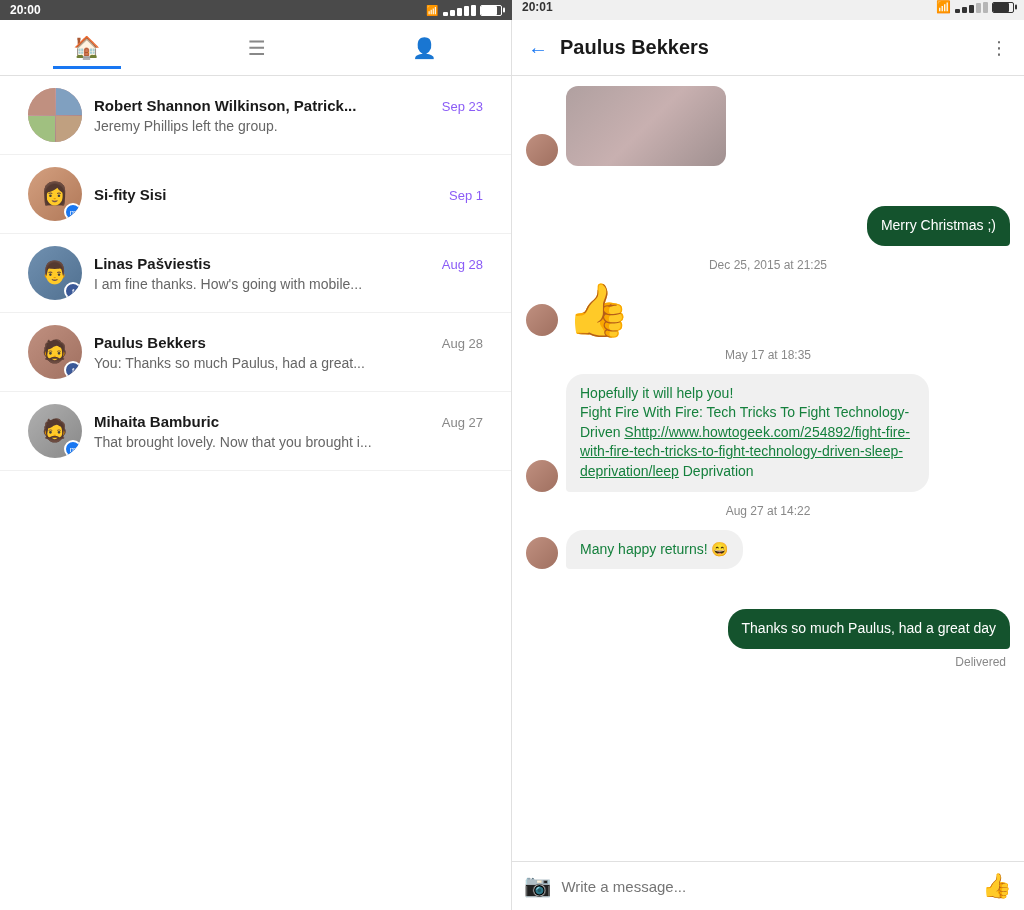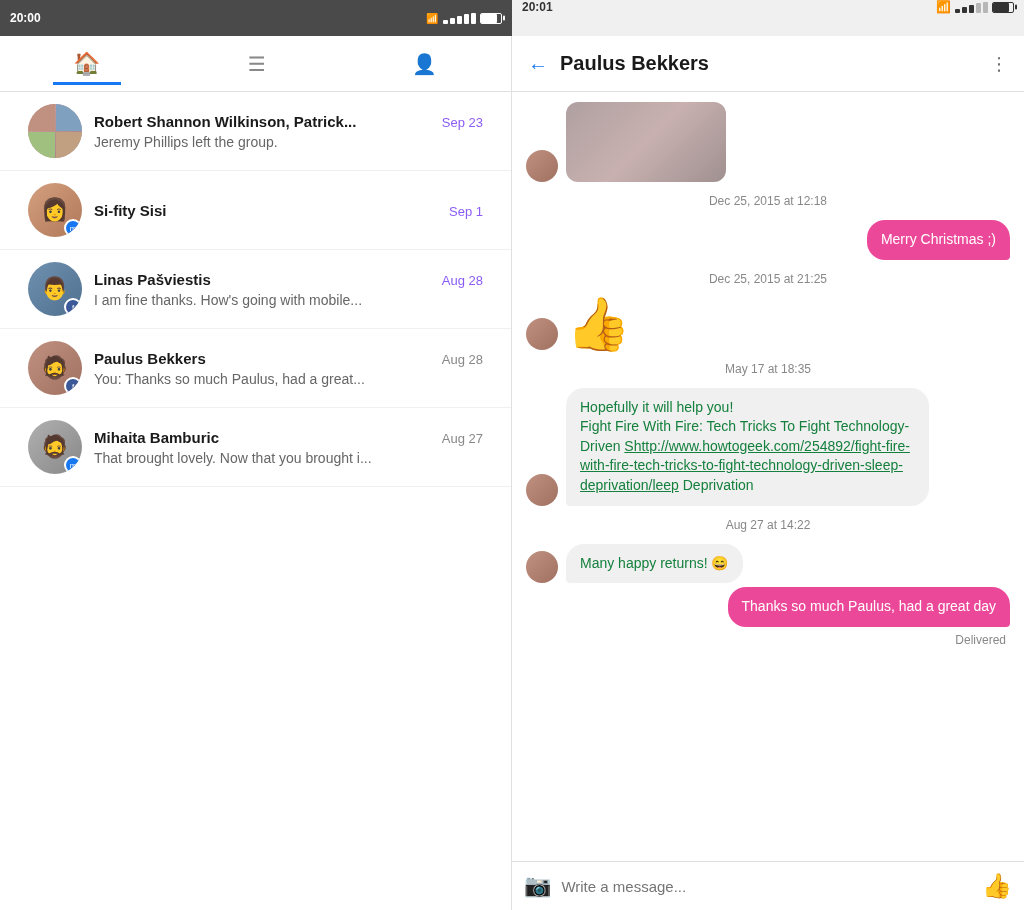--- a/index.html
+++ b/index.html
@@ -1,19 +1,19 @@
 <!DOCTYPE html>
 <html><head>
   <meta charset="utf-8">
   <style>
     * { box-sizing: border-box; margin: 0; padding: 0; }
     body { font-family: -apple-system, BlinkMacSystemFont, 'Helvetica Neue', Arial, sans-serif; background: #fff; display: flex; flex-direction: column; width: 1024px; height: 910px; overflow: hidden; }
 
     
-    .status-bars { display: flex; height: 36px; }
+    .status-bars { display: flex; height: 20px; }
     .status-bar-left { width: 512px; background: #4a4a4a; display: flex; align-items: center; justify-content: space-between; padding: 0 10px; }
     .status-bar-right { width: 512px; background: #f0f0f0; display: flex; align-items: flex-start; justify-content: space-between; padding: 0 10px; }
     .status-time { color: #fff; font-size: 12px; font-weight: 600; }
     .status-time-right { color: #333; font-size: 12px; font-weight: 600; }
     .status-icons { display: flex; align-items: center; gap: 4px; }
     .status-icon { color: #fff; font-size: 10px; }
     .status-icon-dark { color: #333; font-size: 10px; }
 
     
     .main-container { display: flex; flex: 1; overflow: hidden; }
@@ -52,21 +52,21 @@
     .more-btn { font-size: 18px; color: #666; cursor: pointer; }
 
     
     .chat-messages { flex: 1; overflow-y: auto; padding: 10px 14px; display: flex; flex-direction: column; gap: 4px; background: #fff; }
     .timestamp-center { text-align: center; font-size: 12px; color: #888; margin: 8px 0; }
     .msg-row { display: flex; align-items: flex-end; gap: 8px; }
     .msg-row.sent { justify-content: flex-end; }
     .msg-row.received { justify-content: flex-start; }
     .msg-avatar { width: 32px; height: 32px; border-radius: 50%; background: #ccc; overflow: hidden; flex-shrink: 0; }
     .msg-bubble { max-width: 70%; padding: 10px 14px; border-radius: 18px; font-size: 14px; line-height: 1.4; }
-    .msg-bubble.sent { background: #ec4899; color: #fff; border-bottom-right-radius: 4px; }
+    .msg-bubble.sent { background: #14532d; color: #fff; border-bottom-right-radius: 4px; margin-top: 36px; }
     .msg-bubble.received { background: #f0f0f0; color: #15803d; border-bottom-left-radius: 4px; }
     .msg-delivered { text-align: right; font-size: 12px; color: #888; margin-top: 2px; margin-right: 4px; }
 
     
     .blurred-img { width: 160px; height: 80px; background: linear-gradient(135deg, #b0a0a0 0%, #c8b0b0 50%, #a09090 100%); border-radius: 12px; }
 
     
     .chat-input-bar { display: flex; align-items: center; padding: 10px 12px; border-top: 1px solid #e0e0e0; gap: 10px; background: #fff; }
     .camera-btn { font-size: 22px; color: #888; cursor: pointer; }
     .message-input { flex: 1; border: none; outline: none; font-size: 15px; color: #666; background: transparent; }
@@ -244,21 +244,20 @@
       <span class="chat-title">Paulus Bekkers</span>
       <span class="more-btn">⋮</span>
     </div>
 
     <div class="chat-messages">
 
       <div class="msg-row received">
         <div class="msg-avatar" style="background: linear-gradient(135deg, #c09080, #a07060);"></div>
         <div class="blurred-img"></div>
       </div>
-      <div class="timestamp-center">Dec 25, 2015 at 12:18</div>
 
       <div class="msg-row sent">
         <div class="msg-bubble sent">Merry Christmas ;)</div>
       </div>
       <div class="timestamp-center">Dec 25, 2015 at 21:25</div>
 
       <div class="msg-row received">
         <div class="msg-avatar" style="background: linear-gradient(135deg, #c09080, #a07060);"></div>
         <span style="font-size:52px; line-height:1;">👍</span>
       </div>

